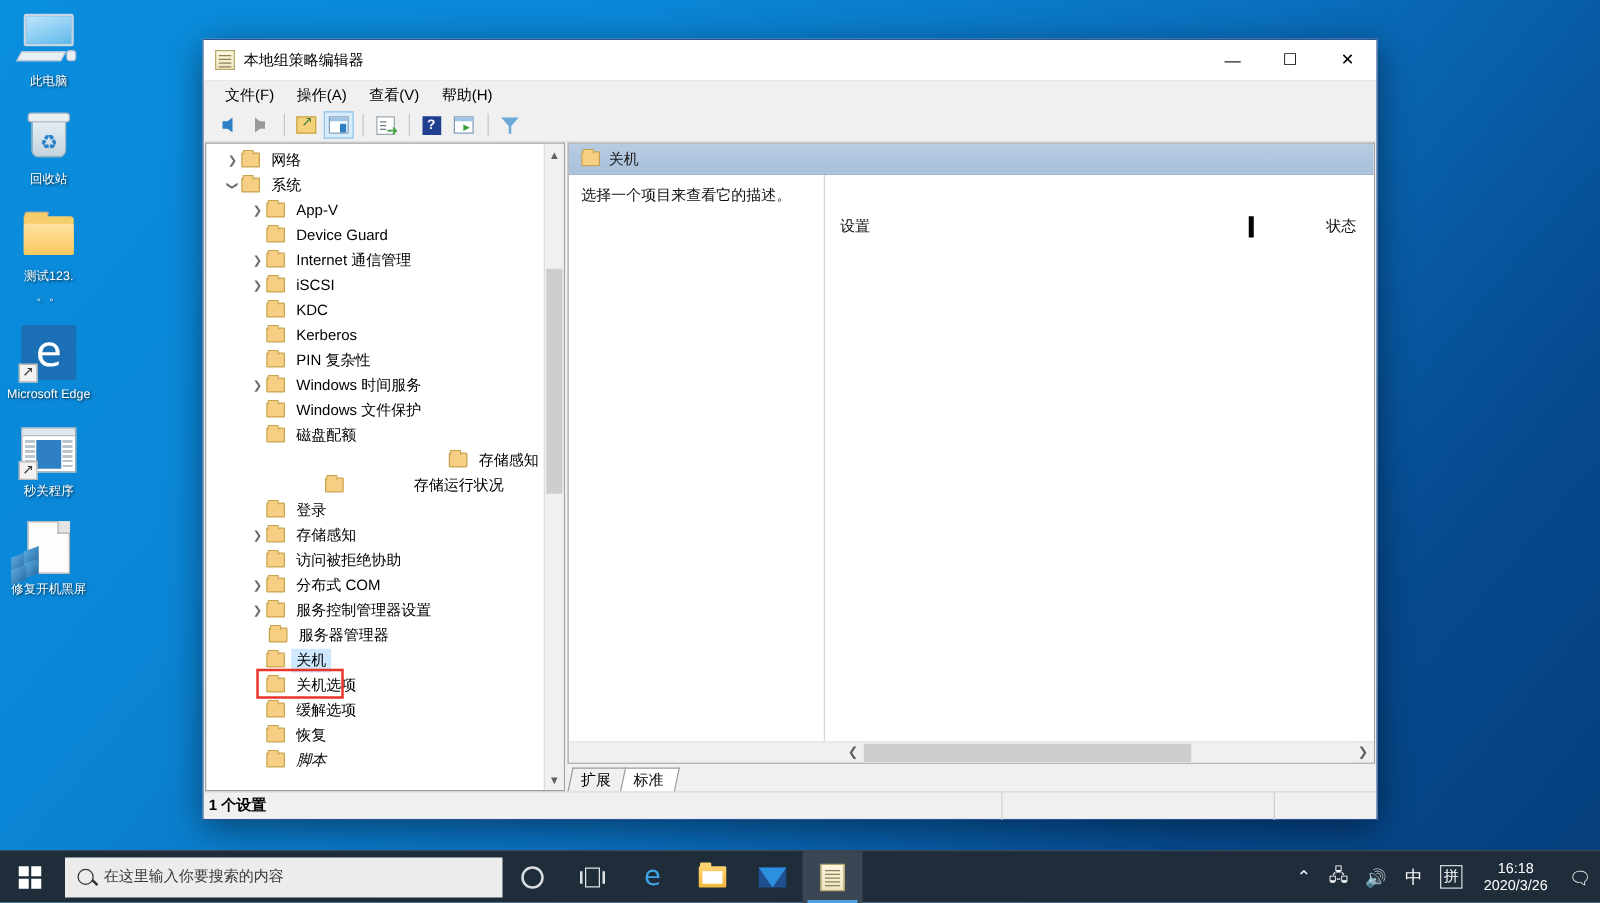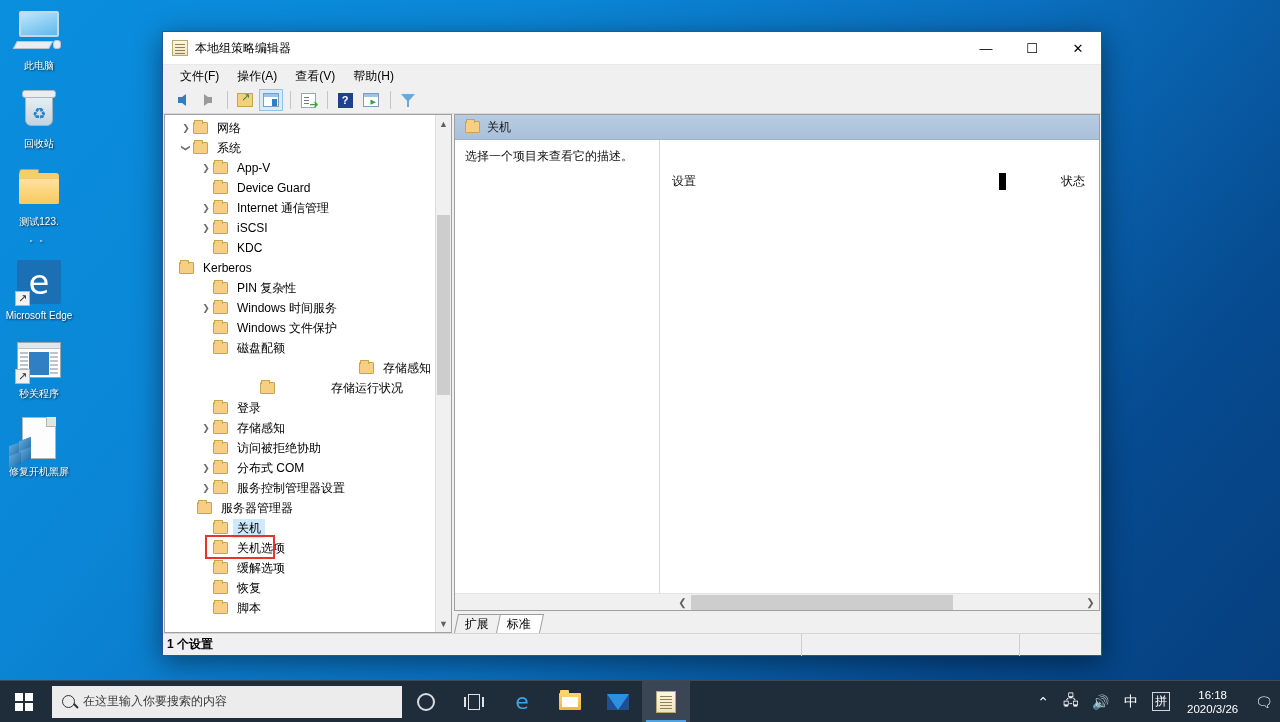--- a/index.html
+++ b/index.html
@@ -168,21 +168,21 @@
   #rp-box { flex:1; background:#fff; border:1px solid #a0a0a0; display:flex; flex-direction:column; position:relative; overflow:hidden;}
   #rp-header { height:25px; background:linear-gradient(180deg,#b8cce2,#a9c0da); display:flex; align-items:center; padding-left:10px; border-bottom:1px solid #9bb2cc;}
   #rp-header .fld { width:15px; height:12px; margin-right:7px; position:relative; background:#f6cf85; border:1px solid #c9a44f; border-radius:1px;}
   #rp-header .fld:before { content:""; position:absolute; left:0; top:-3px; width:7px; height:3px; background:#f6cf85; border:1px solid #c9a44f; border-bottom:none; border-radius:1px 1px 0 0;}
   #rp-header .t { font-size:12px; color:#1a1a1a;}
   #rp-split { flex:1; display:flex; }
   #desc-pane { width:205px; padding:8px 10px; font-size:12px; color:#111; border-right:1px solid #d8d8d8; background:#fff;}
   #list-pane { flex:1; background:#fff; position:relative; display:flex; flex-direction:column;}
   .lp-head { height:24px; display:flex; align-items:center; font-size:12px; color:#111; border-bottom:1px solid #fff;margin-top:30px;}
   .lp-head .c1 { padding-left:12px; flex:1;}
-  .lp-head .c2 { width:100px; text-align:right; padding-right:14px; border-left:7px solid #000000;}
+  .lp-head .c2 { width:100px; text-align:right; padding-right:14px; border-left:4px solid #000000;}
   .lp-row { height:23px; display:flex; align-items:center; font-size:12px; color:#111;}
   .lp-row .c1 { padding-left:12px; flex:1; display:flex; align-items:center;}
   .lp-row .c2 { width:100px; text-align:right; padding-right:14px;}
   .setting-ico { width:13px; height:14px; border:1px solid #7a7a7a; background:#fff; margin-right:7px; position:relative; flex:none;}
   .setting-ico:before { content:""; position:absolute; left:2px; top:2px; width:2px; height:2px; background:#4a6fa5; box-shadow:0 4px 0 #4a6fa5, 0 8px 0 #4a6fa5;}
   .setting-ico:after { content:""; position:absolute; left:6px; top:2px; width:5px; height:1px; background:#8a8a8a; box-shadow:0 4px 0 #8a8a8a,0 8px 0 #8a8a8a;}
 
   #hscroll { height:17px; background:#f0f0f0; display:flex; align-items:center; border-top:1px solid #e2e2e2; position:relative;}
   #hscroll .ar { width:17px; text-align:center; color:#606060; font-size:10px;}
   #hscroll .track { flex:1; height:17px; background:#f0f0f0; position:relative;}
@@ -358,21 +358,21 @@
             <div class="tnode" style="padding-left: 34px;">
               <div class="chev">❯</div>
               <div class="fld"></div>
               <div class="lbl">iSCSI</div>
             </div>
             <div class="tnode" style="padding-left: 34px;">
               <div class="chev"></div>
               <div class="fld"></div>
               <div class="lbl">KDC</div>
             </div>
-            <div class="tnode" style="">
+            <div class="tnode" style="padding-left: 34px;">
               <div class="chev"></div>
               <div class="fld"></div>
               <div class="lbl">Kerberos</div>
             </div>
             <div class="tnode" style="padding-left: 34px;">
               <div class="chev"></div>
               <div class="fld"></div>
               <div class="lbl">PIN 复杂性</div>
             </div>
             <div class="tnode" style="padding-left: 34px;">
@@ -418,21 +418,21 @@
             <div class="tnode" style="padding-left: 34px;">
               <div class="chev">❯</div>
               <div class="fld"></div>
               <div class="lbl">分布式 COM</div>
             </div>
             <div class="tnode" style="padding-left: 34px;">
               <div class="chev">❯</div>
               <div class="fld"></div>
               <div class="lbl">服务控制管理器设置</div>
             </div>
-            <div class="tnode" style="padding-left: 18px;">
+            <div class="tnode" style="padding-left: 36px;">
               <div class="chev"></div>
               <div class="fld"></div>
               <div class="lbl">服务器管理器</div>
             </div>
             <div class="tnode sel" style="padding-left: 34px;">
               <div class="chev"></div>
               <div class="fld"></div>
               <div class="lbl">关机</div>
             </div>
             <div class="tnode" style="padding-left: 34px;">
@@ -443,21 +443,21 @@
             <div class="tnode" style="padding-left: 34px;">
               <div class="chev"></div>
               <div class="fld"></div>
               <div class="lbl">缓解选项</div>
             </div>
             <div class="tnode" style="padding-left: 34px;">
               <div class="chev"></div>
               <div class="fld"></div>
               <div class="lbl">恢复</div>
             </div>
-            <div class="tnode" style="padding-left: 34px;">
+            <div class="tnode" style="padding-left: 34px; font-style: italic;">
               <div class="chev"></div>
               <div class="fld"></div>
               <div class="lbl">脚本</div>
             </div>
           </div>
         <div class="redbox" id="redbox" style="left: 40px; top: 420px; width: 70px; height: 24px; border-color: rgb(232, 53, 43);"></div>
         <div class="vscroll">
           <div class="up">▲</div>
           <div class="thumb" style="top:100px;height:180px;"></div>
           <div class="dn" style="position:absolute;bottom:0;left:0;right:0;">▼</div>

